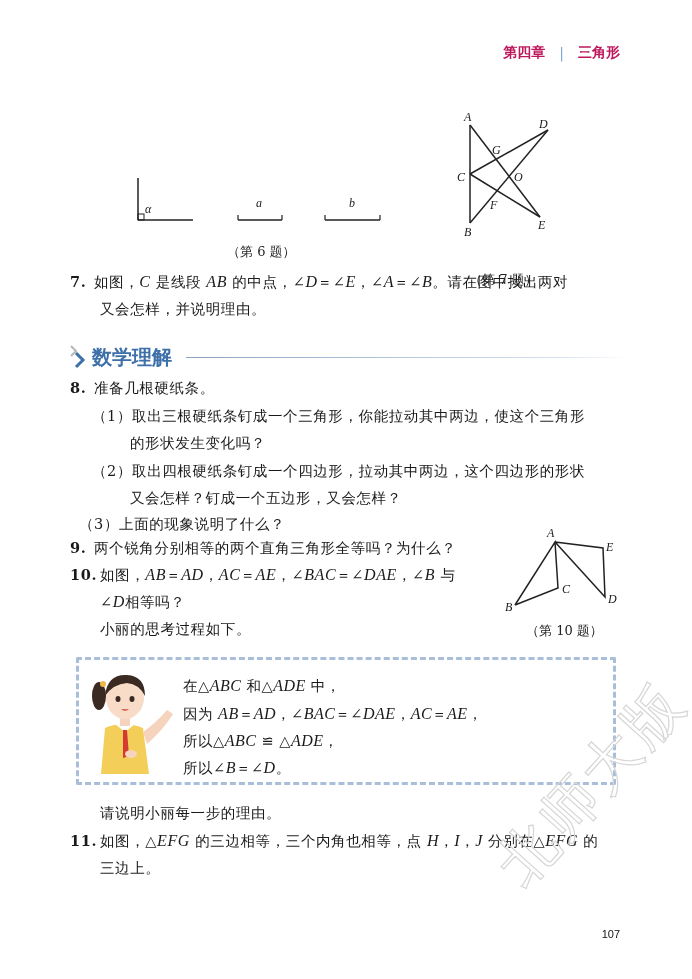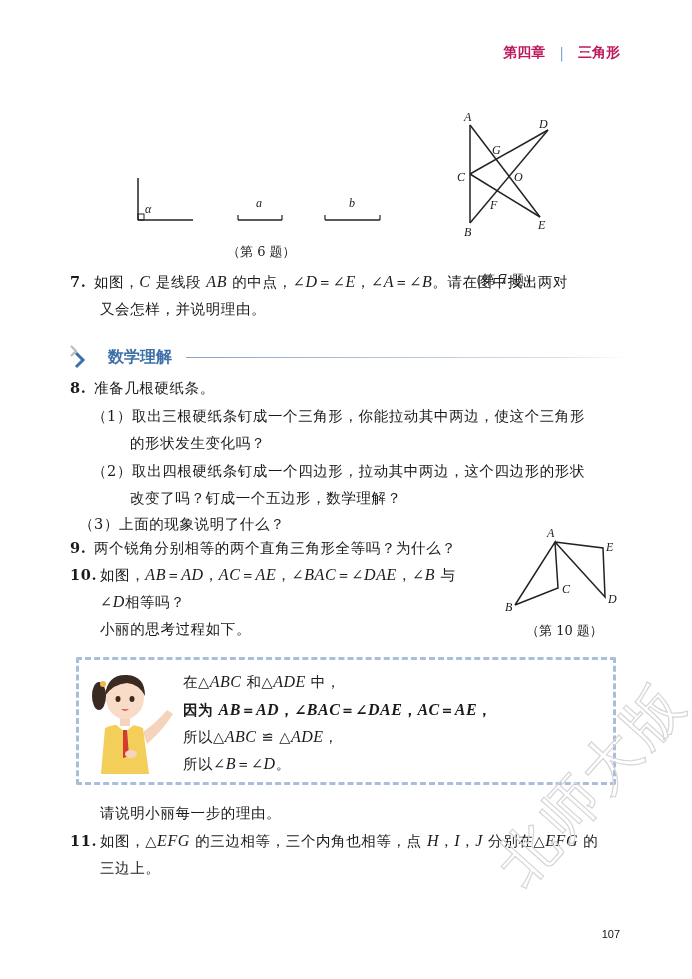--- a/index.html
+++ b/index.html
@@ -15,25 +15,25 @@
   .fig { position: absolute; }
   .fig svg { display: block; }
   .caption { position: absolute; font-size: 13px; color: #222; white-space: nowrap; }
 
   .line { position: absolute; left: 70px; font-size: 14.5px; line-height: 20px; white-space: nowrap; letter-spacing: 0.6px; }
   .num { font-weight: bold; font-family: "DejaVu Serif", "Liberation Serif", serif; display: inline-block; }
   .it { font-style: italic; font-family: "Liberation Serif", "DejaVu Serif", serif; font-size: 16px; }
 
   .section { position: absolute; left: 68px; top: 342px; width: 560px; height: 30px; display: flex; align-items: center; }
   .section .chev { position: relative; width: 24px; height: 26px; }
-  .section .label { color: #3d6fa8; font-family: "DejaVu Sans", "Liberation Sans", sans-serif; font-weight: bold; font-size: 16px; margin-left: 16px; }
+  .section .label { color: #3d6fa8; font-family: "DejaVu Sans", "Liberation Sans", sans-serif; font-weight: bold; font-size: 20px; margin-left: 0; }
   .section .rule { flex: 1; height: 1px; margin-left: 14px; background: linear-gradient(to right, #8aa3c4, #d7e1ee 85%, #ffffff); }
 
   .box { position: absolute; left: 76px; top: 657px; width: 540px; height: 128px; border: 3px dashed #a9bed9; border-radius: 2px; box-sizing: border-box; }
-  .box-text { position: absolute; left: 105px; font-size: 14.5px; line-height: 20px; white-space: nowrap; letter-spacing: 0.5px; }
+  .box-text { position: absolute; left: 105px; font-size: 14.5px; line-height: 28px; white-space: nowrap; letter-spacing: 0.5px; }
 
   .pagenum { position: absolute; right: 72px; top: 928px; font-family: "Liberation Sans", "DejaVu Sans", sans-serif; font-size: 11px; color: #111; }
   .watermark { position: absolute; left: 470px; top: 780px; width: 230px; height: 200px; pointer-events: none; }
 </style>
 </head>
 <body>
 
 <div class="header">
   <span class="chapter">第四章</span>
   <span class="sep">|</span>
@@ -100,21 +100,21 @@
 <div class="line" style="top:378px;">
   <span class="num" style="width:24px;">8.</span><span>准备几根硬纸条。</span>
 </div>
 <div class="line" style="top:406px; left:92px;">
   <span>（1）</span><span>取出三根硬纸条钉成一个三角形，你能拉动其中两边，使这个三角形</span>
 </div>
 <div class="line" style="top:433px; left:130px;">的形状发生变化吗？</div>
 <div class="line" style="top:461px; left:92px;">
   <span>（2）</span><span>取出四根硬纸条钉成一个四边形，拉动其中两边，这个四边形的形状</span>
 </div>
-<div class="line" style="top:488px; left:130px;">改变了吗？钉成一个五边形，数学理解？</div>
+<div class="line" style="top:488px; left:130px;">又会怎样？钉成一个五边形，又会怎样？</div>
 <div class="line" style="top:514px; left:79px;">
   <span>（3）</span><span>上面的现象说明了什么？</span>
 </div>
 
 <div class="line" style="top:538px;">
   <span class="num" style="width:24px;">9.</span><span>两个锐角分别相等的两个直角三角形全等吗？为什么？</span>
 </div>
 
 <div class="line" style="top:565px;">
   <span class="num" style="width:30px;">10.</span><span>如图，</span><span class="it">AB</span><span>＝</span><span class="it">AD</span><span>，</span><span class="it">AC</span><span>＝</span><span class="it">AE</span><span>，∠</span><span class="it">BAC</span><span>＝∠</span><span class="it">DAE</span><span>，∠</span><span class="it">B</span><span> 与</span>
@@ -165,21 +165,21 @@
       <path d="M56,66 Q70,56 80,44 L86,48 Q76,64 60,78 Z" fill="#f5d3bd"></path>
 
       <ellipse cx="44" cy="88" rx="6" ry="4" fill="#f5d3bd"></ellipse>
     </svg>
   </div>
 </div>
 
 <div class="box-text" style="top:672px; left:183px;">
   <span>在△</span><span class="it">ABC</span><span> 和△</span><span class="it">ADE</span><span> 中，</span>
 </div>
-<div class="box-text" style="top:700px; left:183px;font-weight:bold;">
+<div class="box-text" style="top:700px; left:183px;">
   <span>因为 </span><span class="it">AB</span><span>＝</span><span class="it">AD</span><span>，∠</span><span class="it">BAC</span><span>＝∠</span><span class="it">DAE</span><span>，</span><span class="it">AC</span><span>＝</span><span class="it">AE</span><span>，</span>
 </div>
 <div class="box-text" style="top:727px; left:183px;">
   <span>所以△</span><span class="it">ABC</span><span> ≌ △</span><span class="it">ADE</span><span>，</span>
 </div>
 <div class="box-text" style="top:754px; left:183px;">
   <span>所以∠</span><span class="it">B</span><span>＝∠</span><span class="it">D</span><span>。</span>
 </div>
 
 <div class="line" style="top:803px; left:100px;">请说明小丽每一步的理由。</div>

